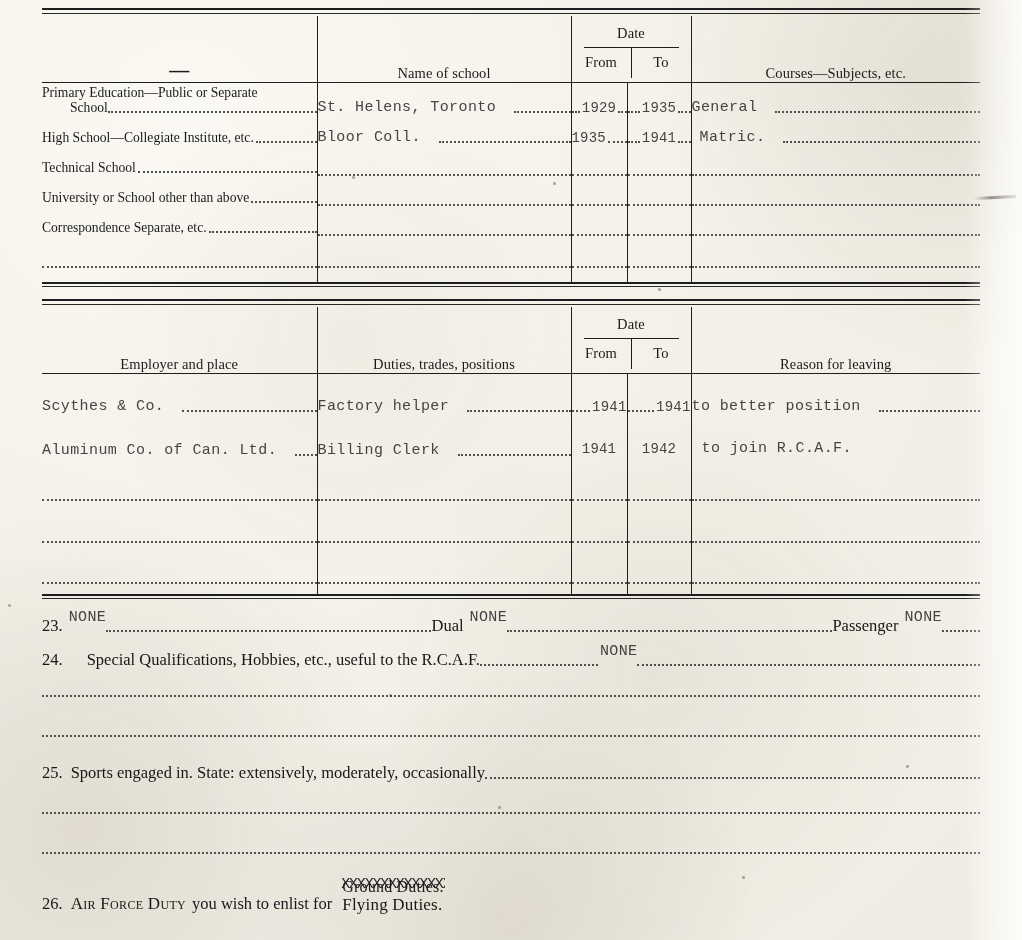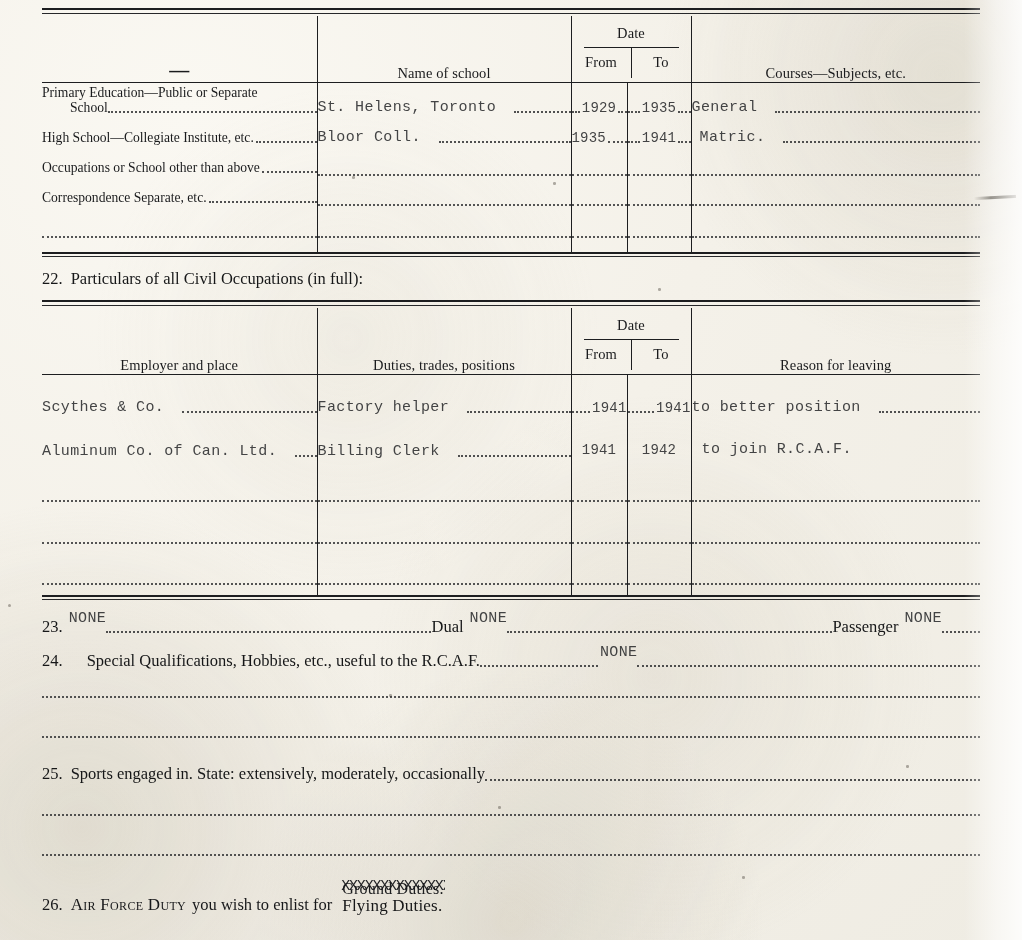--- a/index.html
+++ b/index.html
@@ -367,25 +367,45 @@
           </div>
         </td>
         <td class="fill-cell">
           <div class="typed-wrap">
             <span class="typed" style="padding-left:8px;">Matric.</span>
             <span class="dots"></span>
           </div>
         </td>
       </tr>
 
-
       <tr style="height:30px;">
         <td class="row-label">
           <div class="label-flow">
-            <span>Occupations or School other than above</span>
+            <span>Technical School</span>
+            <span class="dots"></span>
+          </div>
+        </td>
+        <td class="fill-cell">
+              <div class="dotline"></div>
+            </td>
+        <td class="fill-cell">
+              <div class="dotline"></div>
+            </td>
+        <td class="fill-cell">
+              <div class="dotline"></div>
+            </td>
+        <td class="fill-cell">
+              <div class="dotline"></div>
+            </td>
+      </tr>
+
+      <tr style="height:30px;">
+        <td class="row-label">
+          <div class="label-flow">
+            <span>University or School other than above</span>
             <span class="dots"></span>
           </div>
         </td>
         <td class="fill-cell">
               <div class="dotline"></div>
             </td>
         <td class="fill-cell">
               <div class="dotline"></div>
             </td>
         <td class="fill-cell">
@@ -440,24 +460,20 @@
             <td></td>
         <td></td>
             <td></td>
         <td></td>
       </tr>
     </tbody>
       </table>
 
     <div class="rule-double"></div>
 
-    <div class="q" style="margin-top:13px;">
-      <span class="num">22.</span>
-      <span class="txt" style="margin-left:8px;">Particulars of all Civil Occupations (in full):</span>
-    </div>
 
     <div class="rule-double" style="margin-top:12px;"></div>
 
     <table class="grid" style="margin-top:2px;">
       <colgroup>
         <col style="width:275px;">
         <col style="width:254px;">
         <col style="width:56px;">
         <col style="width:64px;">
         <col style="width:289px;">

